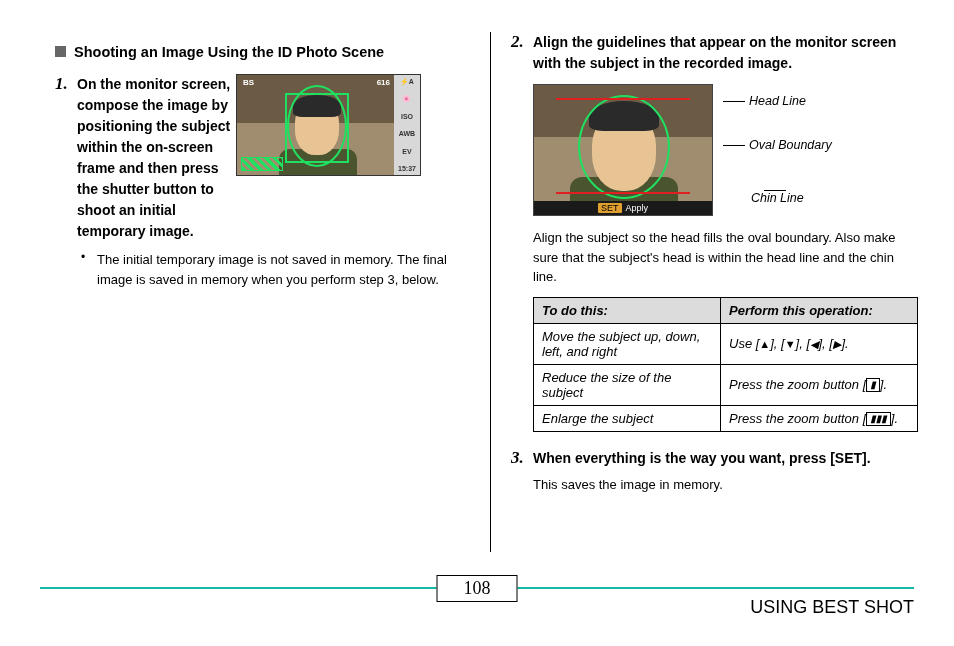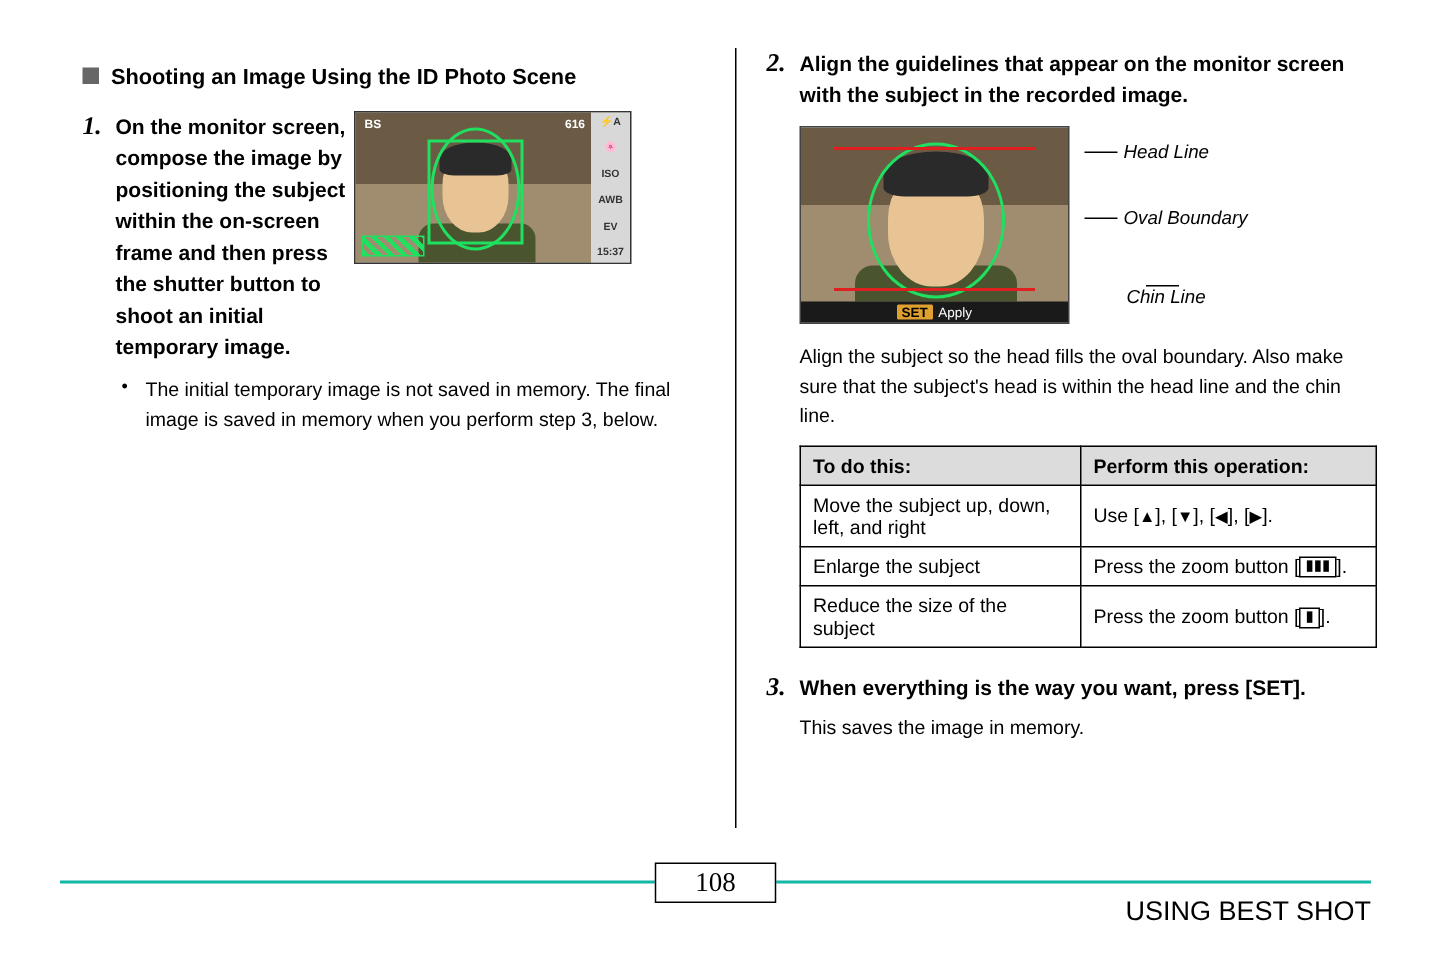--- a/index.html
+++ b/index.html
@@ -98,37 +98,37 @@
     background:#2a2a2a; border-radius:50% 50% 20% 20%; }
   .g-body { position:absolute; left:36px; bottom:14px; width:108px; height:24px;
     background:#4a5530; border-radius:12px 12px 0 0; }
   .g-headline { position:absolute; left:22px; right:22px; top:13px; height:2px; background:#e02020; }
   .g-chinline { position:absolute; left:22px; right:22px; top:107px; height:2px; background:#e02020; }
   .g-oval { position:absolute; left:44px; top:10px; width:92px; height:104px;
     border:2px solid #20e060; border-radius:50%; box-sizing:border-box; }
   .g-bar { position:absolute; left:0; right:0; bottom:0; height:14px;
     background:#1a1a1a; color:#fff; font-size:9px;
     display:flex; align-items:center; justify-content:center; gap:4px; }
-  .g-set { background:#e0a030; color:#000; padding:0 3px; border-radius:1px; font-weight:bold; }
+  .g-set { background:#e0a030; color:#000; padding:0 3px; border-radius:1px; font-weight:normal; }
   .callouts { margin-left:10px; font-style:italic; font-size:12.5px;
     display:flex; flex-direction:column; }
   .callouts .co { display:flex; align-items:center; }
   .co-line { width:22px; height:1px; background:#000; margin-right:4px; }
   .co1 { margin-top:10px; }
   .co2 { margin-top:30px; }
   .co3 { margin-top:38px;flex-direction:column; }
 
   .para { font-size:13px; line-height:1.5; margin:0 0 10px 22px; }
 
   table.ops {
     border-collapse:collapse; width:385px; font-size:13px;
     margin-left:22px;
   }
   table.ops th, table.ops td {
-    border:1px solid #000; padding:5px 8px; text-align:left; vertical-align:middle;
+    border:1px solid #000; padding:5px 8px; text-align:left; vertical-align:middle;font-style:italic;
   }
   table.ops th { background:#dcdcdc; font-weight:bold; }
   .arrow { font-size:11px; }
   .zoombox { display:inline-block; border:1px solid #000; padding:0 3px;
     font-size:10px; line-height:12px; vertical-align:middle; }
 
   
   .footer {
     position:absolute; left:40px; right:40px; bottom:28px;
     border-top:2px solid #14b8a6;
@@ -237,29 +237,29 @@
         <th style="width:170px">To do this:</th>
         <th>Perform this operation:</th>
       </tr>
       <tr>
         <td>Move the subject up, down, left, and right</td>
         <td>
           <span>Use [</span><span class="arrow">▲</span><span>], [</span><span class="arrow">▼</span><span>], [</span><span class="arrow">◀</span><span>], [</span><span class="arrow">▶</span><span>].</span>
         </td>
       </tr>
       <tr>
+        <td>Reduce the size of the subject</td>
+        <td>
+          <span>Press the zoom button [</span><span class="zoombox">▮</span><span>].</span>
+        </td>
+      </tr>
+      <tr>
         <td>Enlarge the subject</td>
         <td>
           <span>Press the zoom button [</span><span class="zoombox">▮▮▮</span><span>].</span>
-        </td>
-      </tr>
-      <tr>
-        <td>Reduce the size of the subject</td>
-        <td>
-          <span>Press the zoom button [</span><span class="zoombox">▮</span><span>].</span>
         </td>
       </tr>
     </tbody>
       </table>
 
     <div class="step" style="margin-top:16px">
       <div class="step-num">3.</div>
       <div class="step-body">
         <div class="step-bold">When everything is the way you want, press [SET].</div>
         <div class="step-sub">This saves the image in memory.</div>

